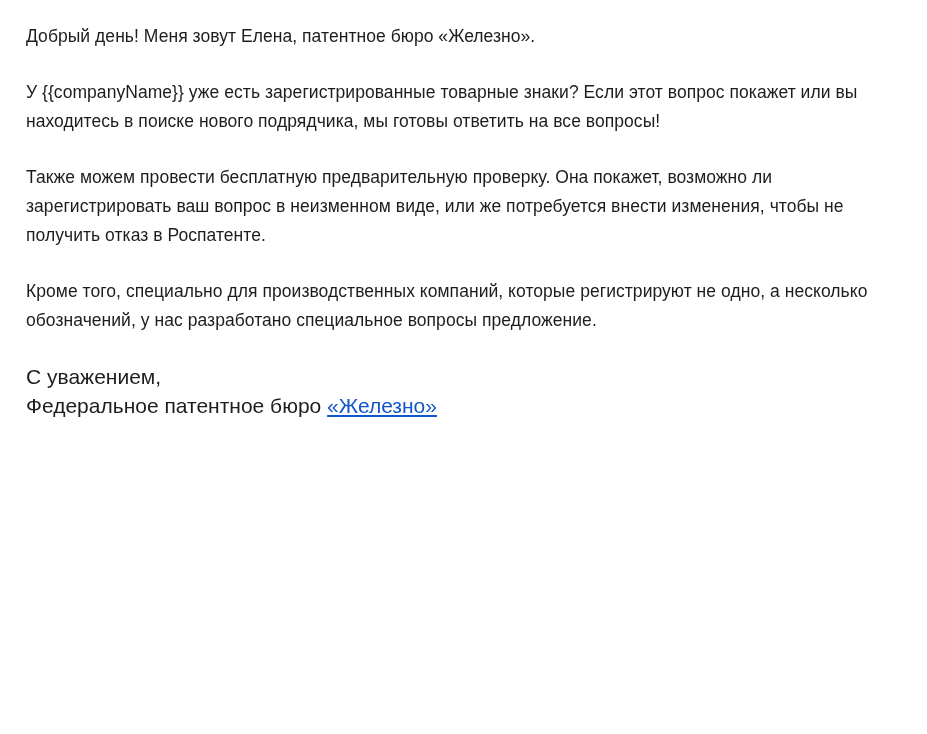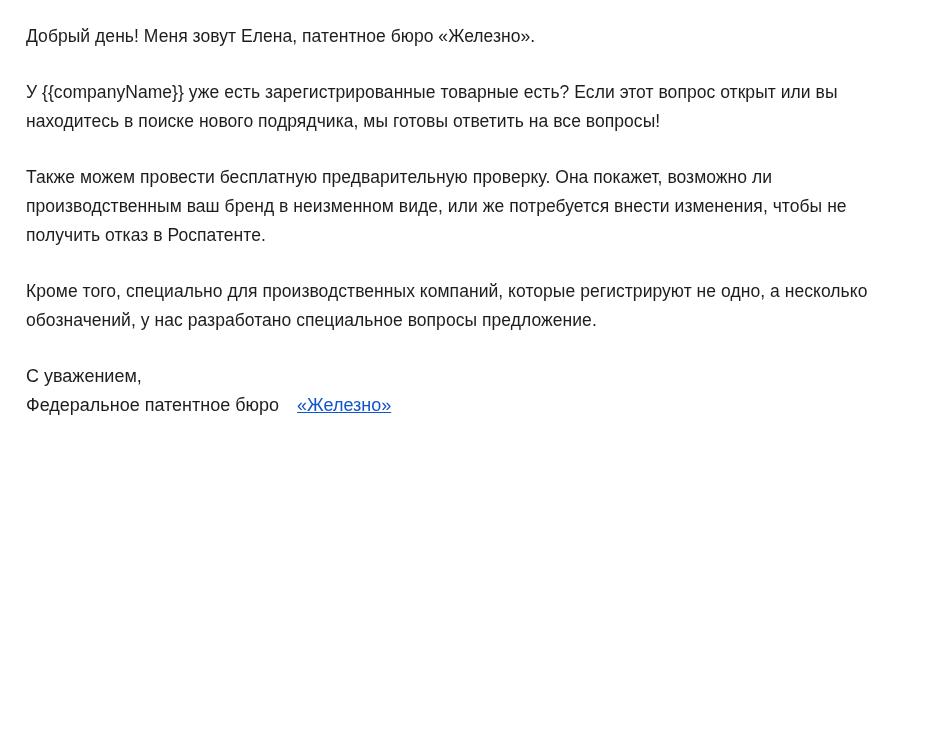--- a/index.html
+++ b/index.html
@@ -23,33 +23,32 @@
     line-height: 29px;
     margin: 0 0 27px 0;
     max-width: 855px;
     color: #1d1d1d;
     letter-spacing: 0.05px;
   }
   .para:last-child {
     margin-bottom: 0;
   }
   .signature {
-    font-size: 18px;
+    font-size: 21px;
     line-height: 29px;
     margin: 0;
     color: #1d1d1d;
   }
   .signature div {
     white-space: nowrap;
   }
   .brand-link {
     color: #1155cc;
     text-decoration: underline;
     cursor: pointer;
-    margin-left: 13px;
   }
   .spellcheck {
     position: relative;
     display: inline-block;
     text-decoration: none;
     background-image:
       linear-gradient(45deg, transparent 45%, #e02d2d 45%, #e02d2d 55%, transparent 55%),
       linear-gradient(-45deg, transparent 45%, #e02d2d 45%, #e02d2d 55%, transparent 55%);
     background-size: 4px 4px;
     background-repeat: repeat-x;
@@ -58,23 +57,23 @@
   }
 </style>
 </head>
 <body>
 
 <div class="email-body">
 
   <p class="para">Добрый день! Меня зовут Елена, патентное бюро «Железно».</p>
 
 
-  <p class="para">У {{companyName}} уже есть зарегистрированные товарные есть? Если этот вопрос открыт или вы находитесь в поиске нового подрядчика, мы готовы ответить на все вопросы!</p>
+  <p class="para">У {{companyName}} уже есть зарегистрированные товарные знаки? Если этот вопрос покажет или вы находитесь в поиске нового подрядчика, мы готовы ответить на все вопросы!</p>
 
-  <p class="para">Также можем провести бесплатную предварительную проверку. Она покажет, возможно ли производственным ваш бренд в неизменном виде, или же потребуется внести изменения, чтобы не получить отказ в Роспатенте.</p>
+  <p class="para">Также можем провести бесплатную предварительную проверку. Она покажет, возможно ли зарегистрировать ваш вопрос в неизменном виде, или же потребуется внести изменения, чтобы не получить отказ в Роспатенте.</p>
 
   <p class="para">Кроме того, специально для производственных компаний, которые регистрируют не одно, а несколько обозначений, у нас разработано специальное вопросы предложение.</p>
 
 
   <div class="signature">
     <div>С уважением,</div>
     <div><span>Федеральное патентное бюро </span><a class="brand-link" href="#">«Железно»</a></div>
   </div>
 
 </div>

